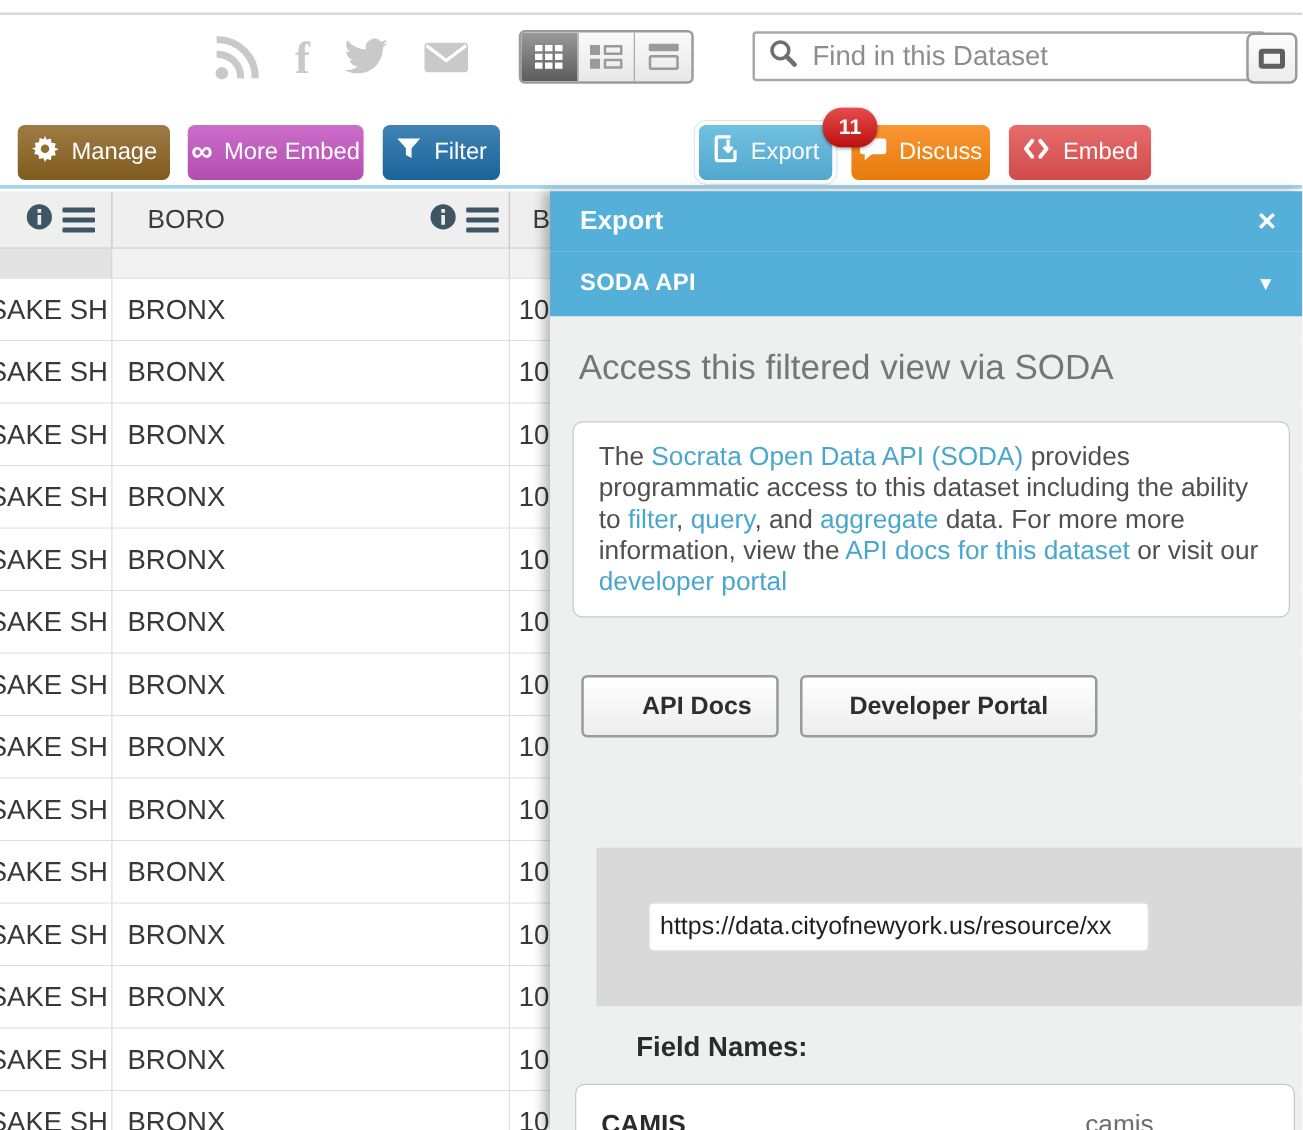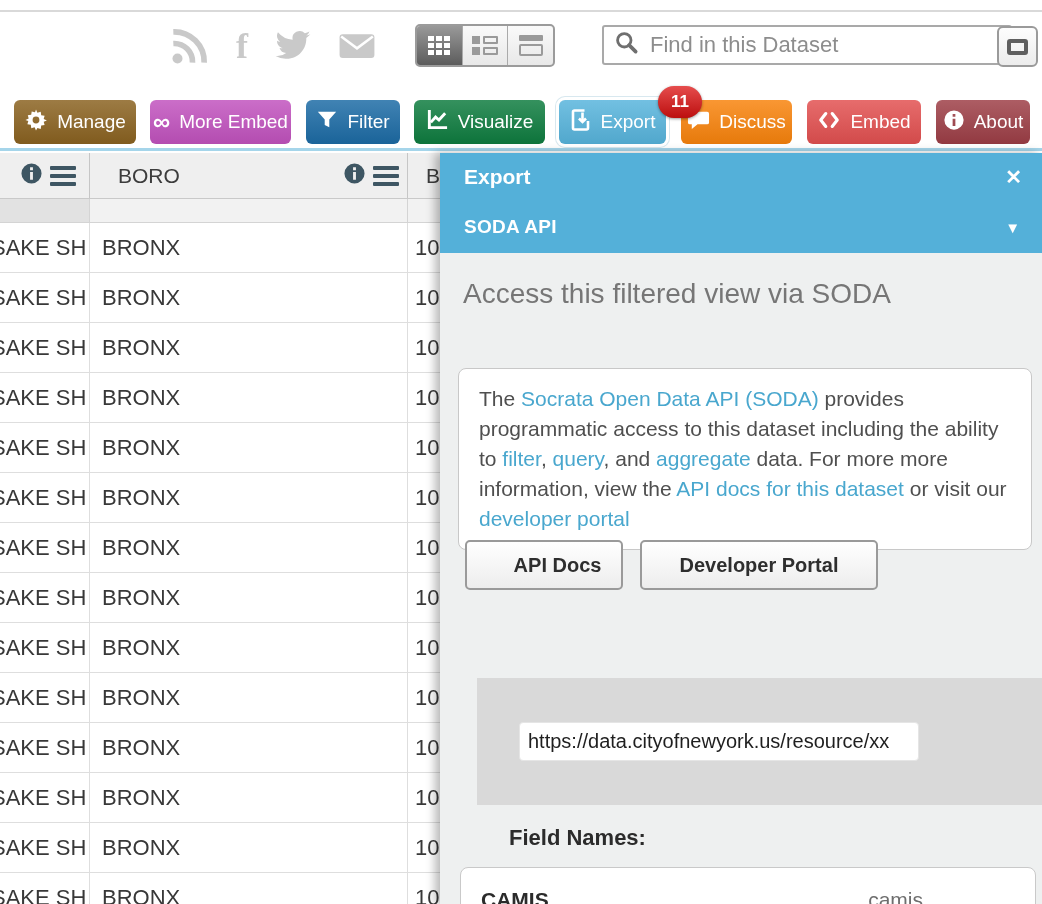--- a/index.html
+++ b/index.html
@@ -75,22 +75,22 @@
   
   .panel { position:absolute; left:440px; top:153px; width:602px; height:751px; background:#eef0f0;
            box-shadow:-5px 0 9px rgba(0,0,0,.28); z-index:20; }
   .panel-header { height:48px; display:flex; align-items:center; padding:0 20px 0 24px; }
   .panel-header .ptitle { color:#fff; font-size:21px; font-weight:bold; }
   .panel-close { margin-left:auto; color:#fff; font-size:20px; font-weight:bold; cursor:pointer; }
   .soda-bar { height:52px; display:flex; align-items:center; padding:0 22px 0 24px; cursor:pointer;gap:29px; }
   .soda-bar .stitle { color:#fff; font-size:19px; font-weight:bold; letter-spacing:.3px; }
   .soda-caret { margin-left:auto; color:#fff; font-size:15px; }
   .panel-sub { position:absolute; left:23px; top:278px; font-size:28px; color:#767676; font-weight:400; }
-  .info-box { position:absolute; left:18px; top:215px; width:574px; background:#fff; border:1px solid #c8c8c8;
-              border-radius:8px; padding:15px 20px; font-size:21px; line-height:30px; color:#4f4f4f; }
+  .info-box { position:absolute; left:18px; top:184px; width:574px; background:#fff; border:1px solid #c8c8c8;
+              border-radius:8px; padding:15px 20px; font-size:21px; line-height:25px; color:#4f4f4f; }
   .info-box .lnk { cursor:pointer; }
   .p-btn { position:absolute; top:387px; height:50px; border:2px solid #9a9a9a; border-radius:5px;
            background:linear-gradient(#ffffff,#ededed); font-size:20px; font-weight:bold; color:#2e2e2e;
            display:flex; align-items:center; justify-content:center; cursor:pointer; }
   .p-label { position:absolute; left:21px; font-size:22px; font-weight:bold; color:#2b2b2b; }
   .endpoint-box { position:absolute; left:37px; top:525px; width:565px; height:127px; background:#d9d9d9; }
   .endpoint-box input { position:absolute; left:42px; top:44px; width:400px; height:39px; background:#fff;
                         border:1px solid #e5e5e5; border-radius:4px; font-size:20px; color:#1f1f1f; padding:0 8px;
                         font-family:"Liberation Sans",sans-serif; outline:none; white-space:nowrap; overflow:hidden; }
   .fields-box { position:absolute; left:20px; top:714px; width:576px; height:60px; background:#fff;
@@ -194,29 +194,20 @@
 
   <div class="toolbar-btn" style="left: 306px; width: 94px; background-color: rgb(28, 107, 165);">
     <span>
       <svg width="22" height="22" viewBox="0 0 24 24">
           <path fill="#fff" d="M2 3h20l-7.5 8.5V20l-5-2.5v-6z"></path>
         </svg>
     </span>
     <span>Filter</span>
   </div>
 
-  <div class="toolbar-btn" style="left: 414px; width: 131px; background-color: rgb(14, 124, 63);">
-    <span>
-      <svg width="23" height="23" viewBox="0 0 24 24" fill="none" stroke="#fff">
-          <path d="M3.5 2v18.5H22" stroke-width="3"></path>
-          <polyline points="5,15 10,9.5 13.5,12.5 20,5.5" stroke-width="3"></polyline>
-        </svg>
-    </span>
-    <span>Visualize</span>
-  </div>
 
   <div class="toolbar-btn selected" style="left: 559px; width: 107px; background-color: rgb(87, 180, 220);">
     <span>
       <svg width="22" height="24" viewBox="0 0 22 24" fill="none" stroke="#fff" stroke-width="2.6">
           <path d="M14.5 2.5H4.5a1.5 1.5 0 0 0-1.5 1.5v16a1.5 1.5 0 0 0 1.5 1.5h12a1.5 1.5 0 0 0 1.5-1.5V13"></path>
           <path d="M12.5 4.5v8.5"></path>
           <path d="M9 10.5l3.5 3.5 3.5-3.5"></path>
         </svg>
     </span>
     <span>Export</span>
@@ -234,28 +225,20 @@
   <div class="toolbar-btn" style="left: 807px; width: 114px; background-color: rgb(226, 80, 80);">
     <span>
       <svg width="24" height="22" viewBox="0 0 24 24" fill="none" stroke="#fff" stroke-width="3.4" stroke-linecap="round" stroke-linejoin="round">
           <path d="M8.5 5L3 12l5.5 7"></path>
           <path d="M15.5 5L21 12l-5.5 7"></path>
         </svg>
     </span>
     <span>Embed</span>
   </div>
 
-  <div class="toolbar-btn" style="left: 936px; width: 94px; background-color: rgb(157, 62, 70);">
-    <span>
-      <svg width="22" height="22" viewBox="0 0 24 24">
-          <path fill="#fff" fill-rule="evenodd" d="M12 1.5a10.5 10.5 0 1 0 0 21 10.5 10.5 0 0 0 0-21zM10.5 5.5h3v3h-3zm0 5h3V18.5h-3z"></path>
-        </svg>
-    </span>
-    <span>About</span>
-  </div>
 
   <div class="badge" style="background-color: rgb(221, 17, 17);">11</div>
 
   <div class="blue-rule"></div>
 
   <div class="grid">
     <div class="g-header">
       <div class="hc hc1">
         <span class="hicons">
           <span>

